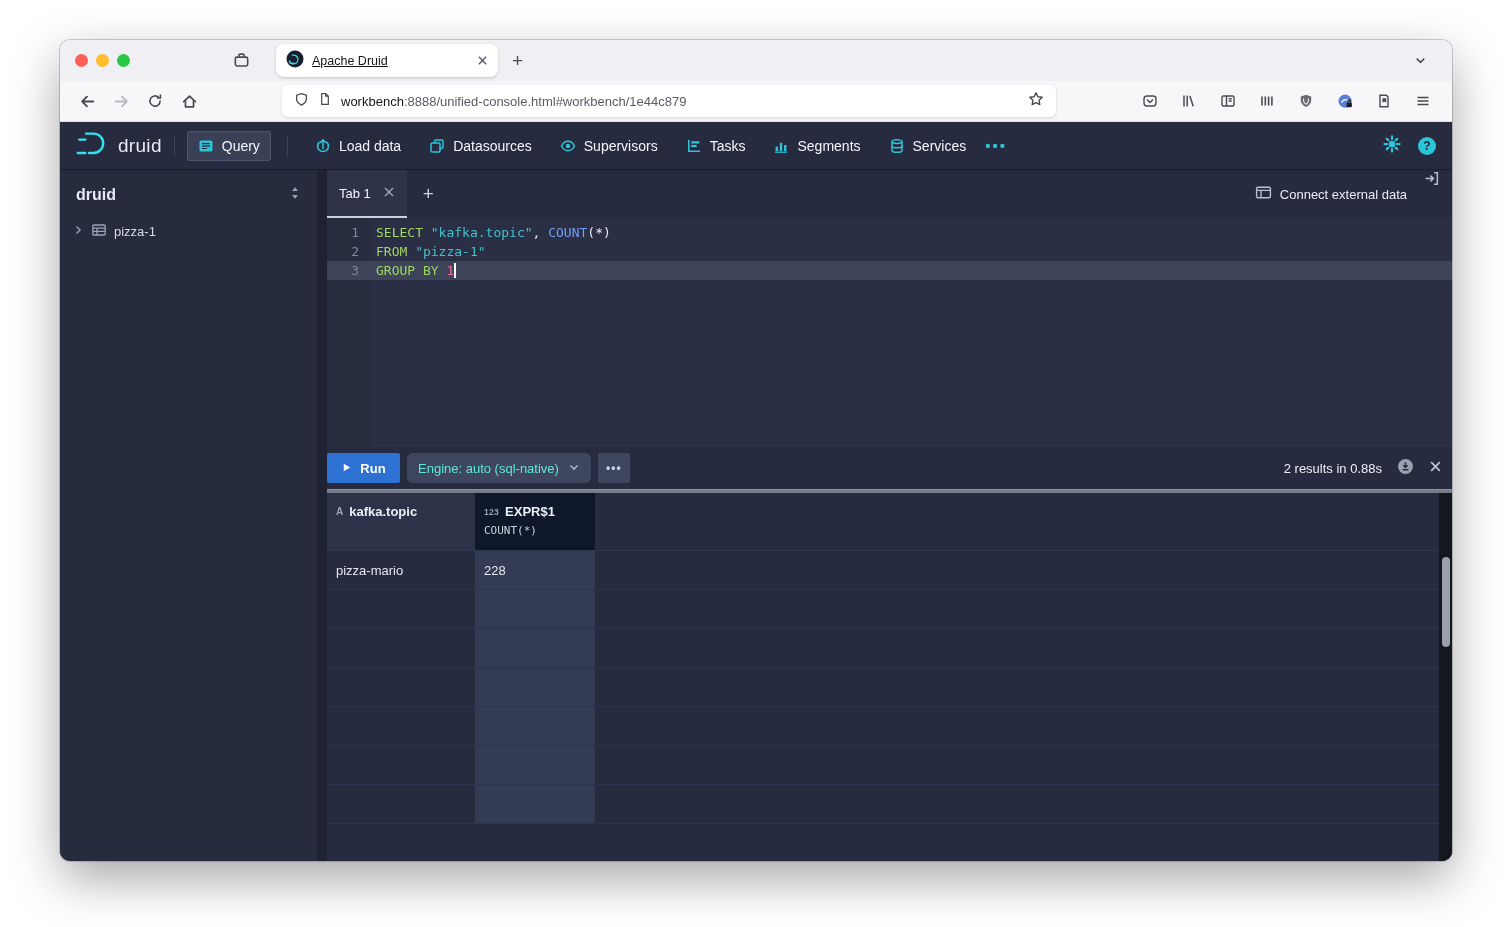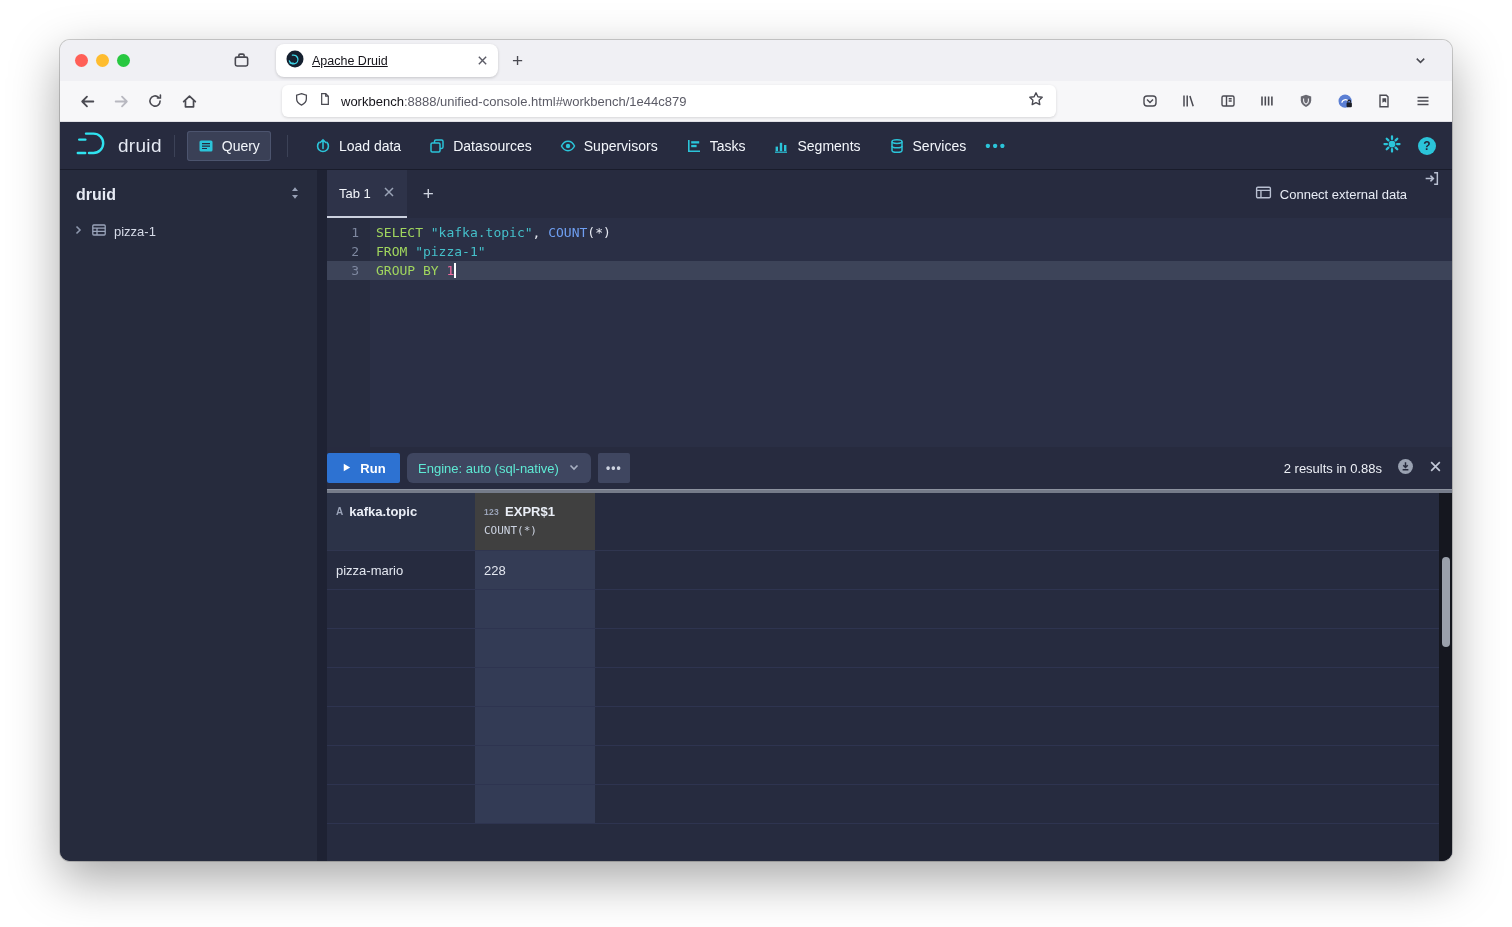--- a/index.html
+++ b/index.html
@@ -99,21 +99,21 @@
               letter-spacing:1px; font-weight:700; cursor:default; }
   .run-right { margin-left:auto; display:flex; align-items:center; gap:15px; }
   .run-status { color:#edf0f6; font-size:13px; }
 
   .splitter { height:4px; flex:0 0 auto; background:#757b89; border-top:1px solid #8d93a0; cursor:row-resize; }
 
   
   .results { flex:1; min-height:0; position:relative; background:#262b3f; overflow:hidden; }
   .res-header { height:58px; display:flex; border-bottom:1px solid #303650; }
   .res-h1 { width:148px; flex:0 0 auto; background:#2c3348; padding:11px 8px 0 9px; }
-  .res-h2 { width:120px; flex:0 0 auto; background:#404040; padding:11px 8px 0 9px; }
+  .res-h2 { width:120px; flex:0 0 auto; background:#0f172a; padding:11px 8px 0 9px; }
   .col-name-row { display:flex; align-items:center; gap:6px; }
   .type-glyph { color:#9aa3b8; font-size:10px; font-weight:700; }
   .type-glyph.num { font-size:8.5px; letter-spacing:.3px; }
   .col-name { color:#eaeef6; font-size:13px; font-weight:600; }
   .col-sub { margin-top:5px; font-family:"DejaVu Sans Mono", monospace; font-size:11px; color:#ccd3e1; }
   .res-row { height:39px; display:flex; border-bottom:1px solid #2e3450; }
   .res-c1 { width:148px; flex:0 0 auto; display:flex; align-items:center; padding-left:9px;
             color:#e3e7f0; font-size:13px; }
   .res-c2 { width:120px; flex:0 0 auto; display:flex; align-items:center; padding-left:9px;
             color:#e3e7f0; font-size:13px; background:#343c55; }

